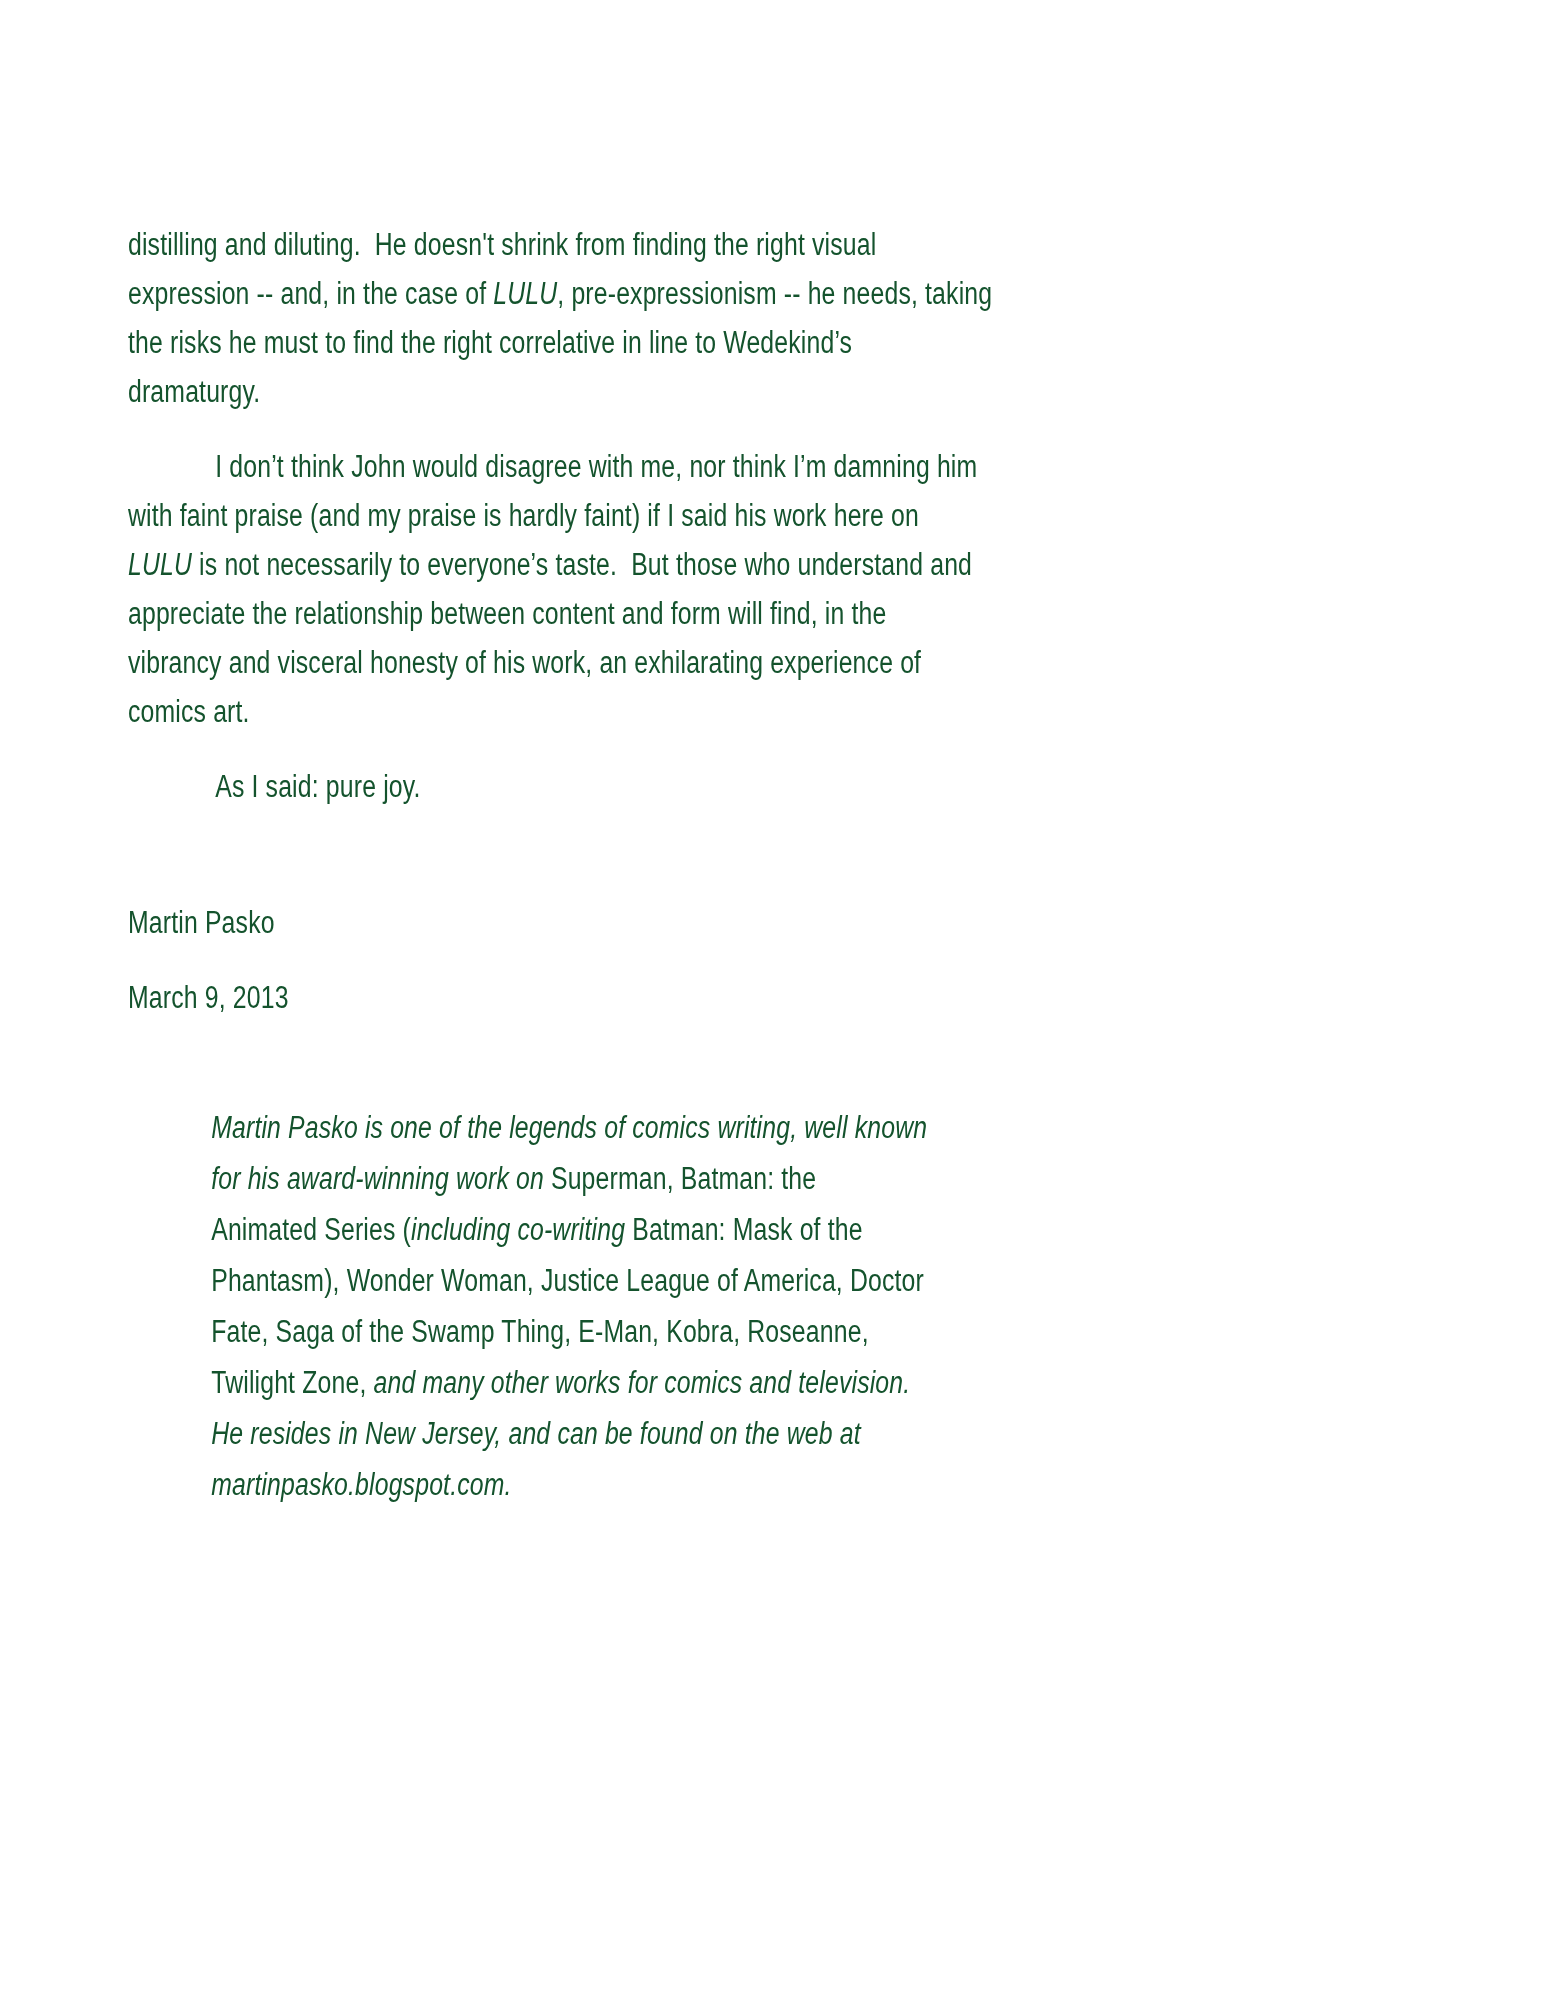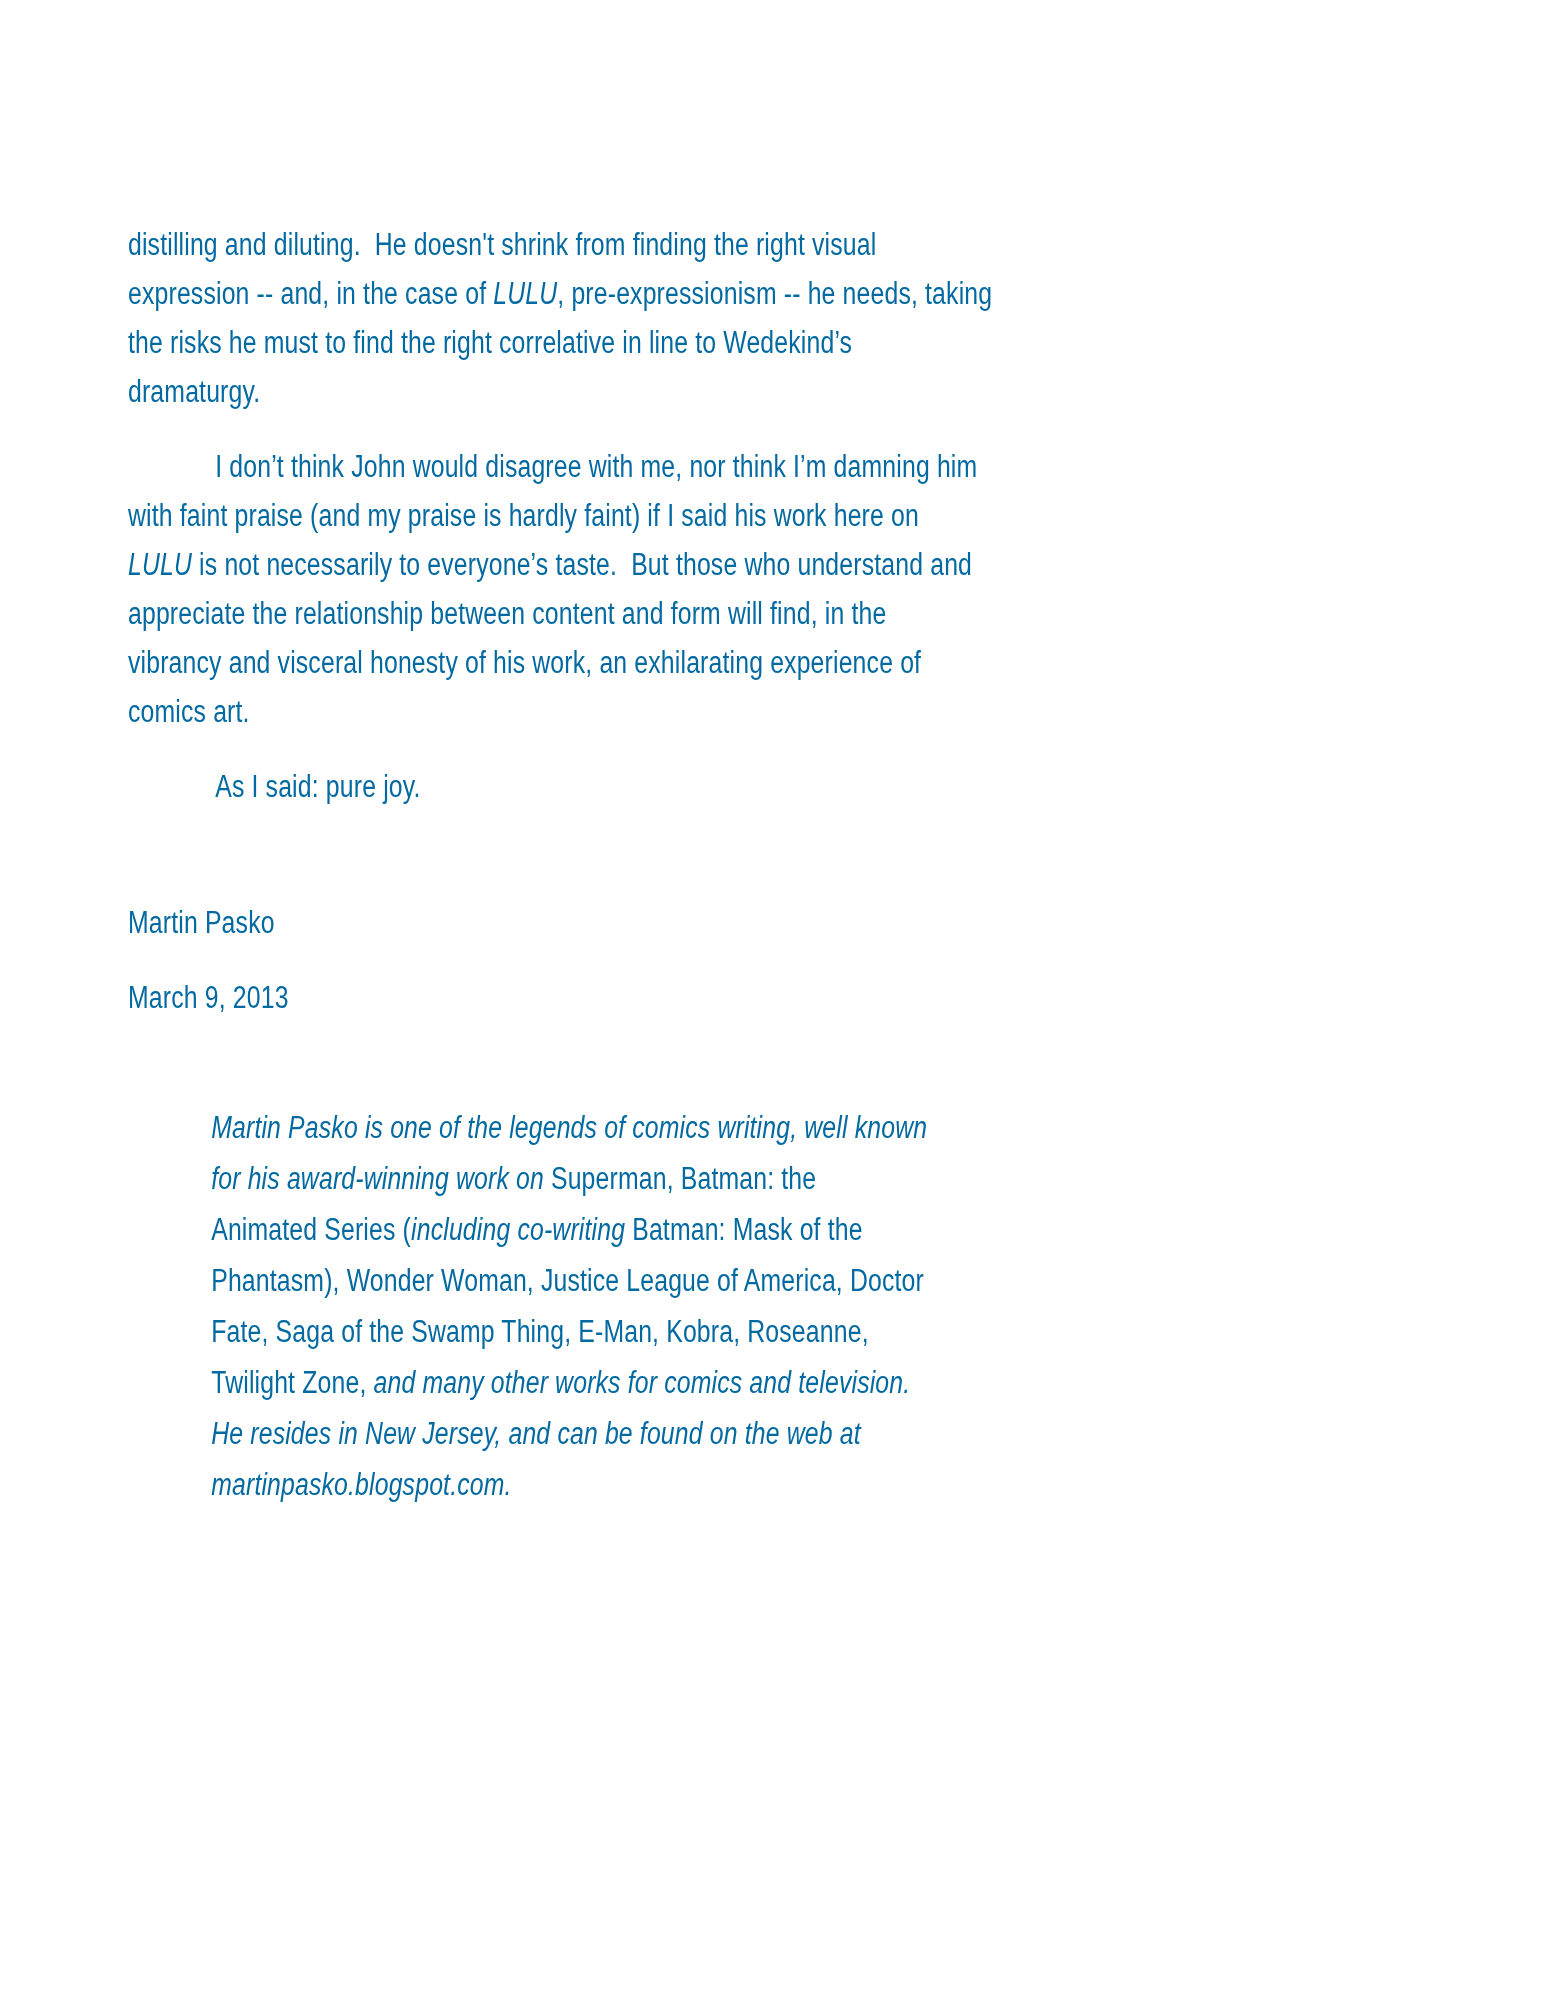--- a/index.html
+++ b/index.html
@@ -34,21 +34,21 @@
   .sig.first { margin-top: 87px; }
   .bio {
     margin-top: 80px;
     margin-left: 104px;
     line-height: 51px;
   }
 </style>
 </head>
 <body style="background: rgb(255, 255, 255);">
 
-<div class="page" style="color: #0369a1;">
+<div class="page" style="color: #14532d;">
   <div class="content">
     <div id="paras">
         <div class="para">
           <div class="line"><span>distilling and diluting.  He doesn't shrink from finding the right visual</span></div>
           <div class="line"><span>expression -- and, in the case of </span><span class="it">LULU</span><span>, pre-expressionism -- he needs, taking</span></div>
           <div class="line"><span>the risks he must to find the right correlative in line to Wedekind’s</span></div>
           <div class="line"><span>dramaturgy.</span></div>
         </div>
         <div class="para">
           <div class="line indent"><span>I don’t think John would disagree with me, nor think I’m damning him</span></div>

